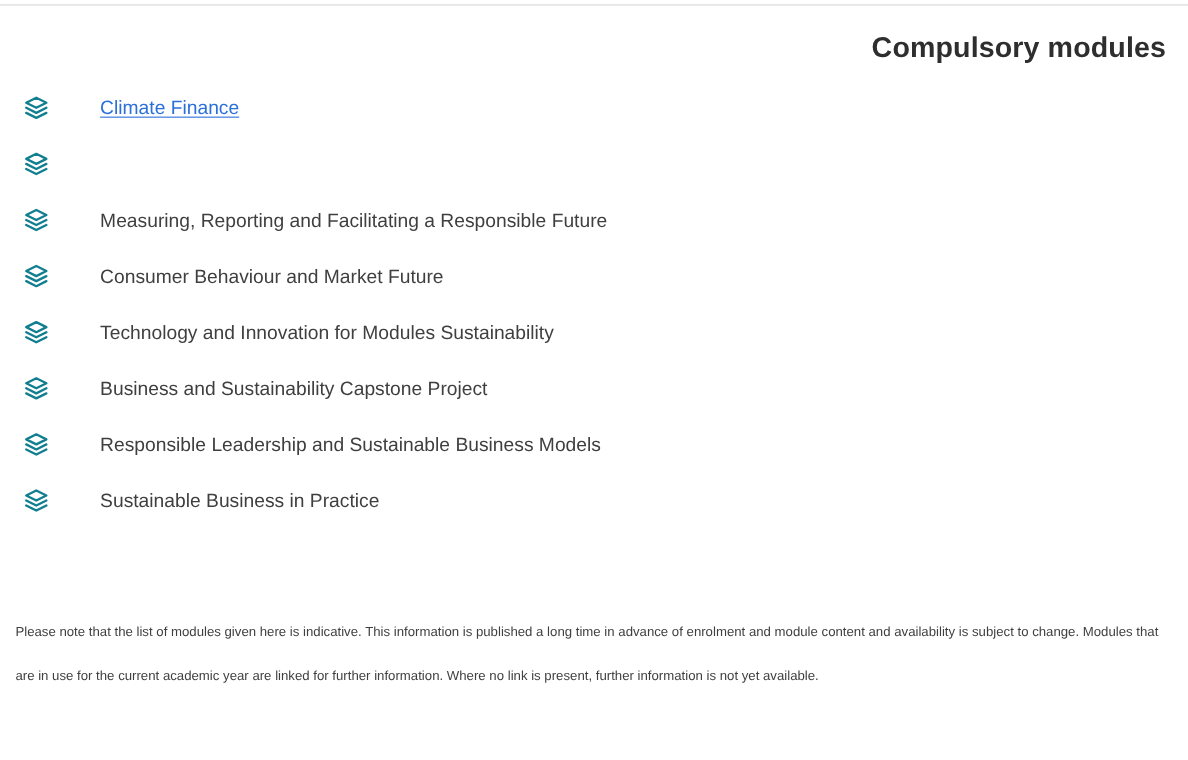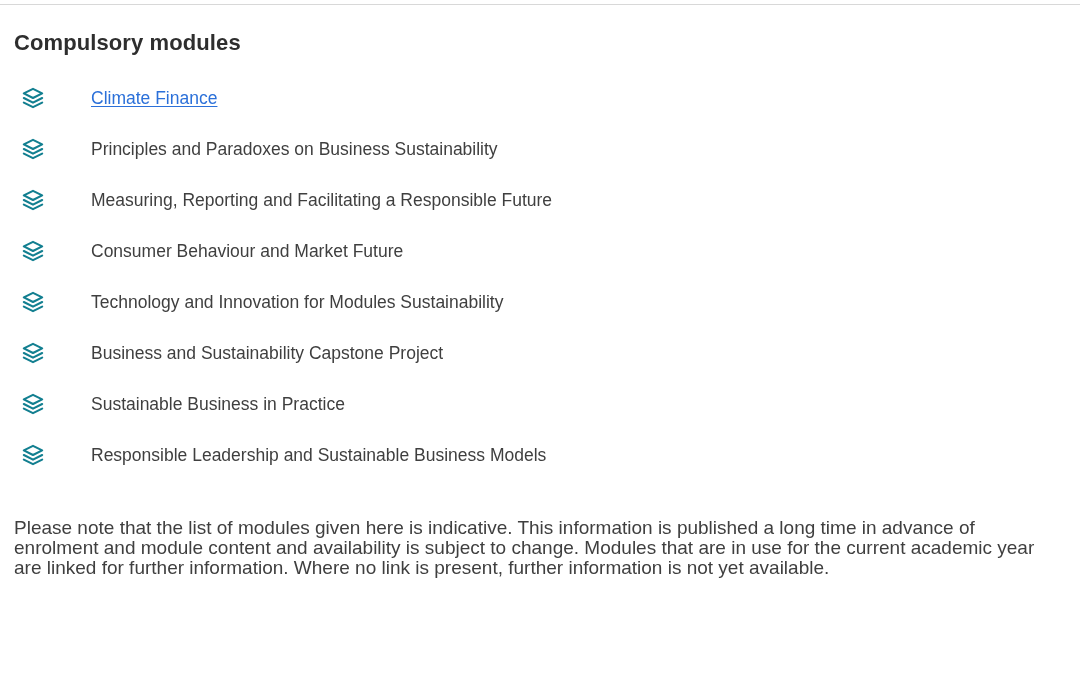--- a/index.html
+++ b/index.html
@@ -24,25 +24,26 @@
     height: 0;
     border-top: 1px solid var(--divider);
     margin-top: 4px;
     width: 100%;
   }
   .content {
     padding: 0 20px 0 14px;
   }
   h2.section-heading {
     margin: 26px 0 17px 0;
-    font-size: 22px;
+    font-size: 26px;
     line-height: 24px;
     font-weight: bold;
     color: var(--heading);
     letter-spacing: 0.1px;
+    text-align: right;
   }
   ul.module-list {
     list-style: none;
     margin: 0;
     padding: 0;
   }
   li.module-row {
     display: flex;
     align-items: center;
     height: 51px;
@@ -74,23 +75,23 @@
     text-decoration: none;
     cursor: default;
   }
   a.module-label.is-link {
     color: var(--link);
     text-decoration: underline;
     text-underline-offset: 2px;
     cursor: pointer;
   }
   p.note {
-    margin: 38px 0 0 0;
-    font-size: 19px;
-    line-height: 20px;
+    margin: 74px 0 0 0;
+    font-size: 12px;
+    line-height: 40px;
     color: var(--text);
     max-width: 1046px;
   }
 </style>
 </head>
 <body>
 
 <div class="top-divider"></div>
 
 <main class="content">
@@ -109,21 +110,20 @@
   </li>
 
   <li class="module-row">
     <span class="icon">
       <svg viewBox="0 0 24 24" aria-hidden="true">
         <polygon points="12 2 2 7 12 12 22 7 12 2"></polygon>
         <polyline points="2 12 12 17 22 12"></polyline>
         <polyline points="2 17 12 22 22 17"></polyline>
       </svg>
     </span>
-    <a class="module-label">Principles and Paradoxes on Business Sustainability</a>
   </li>
 
   <li class="module-row">
     <span class="icon">
       <svg viewBox="0 0 24 24" aria-hidden="true">
         <polygon points="12 2 2 7 12 12 22 7 12 2"></polygon>
         <polyline points="2 12 12 17 22 12"></polyline>
         <polyline points="2 17 12 22 22 17"></polyline>
       </svg>
     </span>
@@ -165,29 +165,29 @@
   </li>
 
   <li class="module-row">
     <span class="icon">
       <svg viewBox="0 0 24 24" aria-hidden="true">
         <polygon points="12 2 2 7 12 12 22 7 12 2"></polygon>
         <polyline points="2 12 12 17 22 12"></polyline>
         <polyline points="2 17 12 22 22 17"></polyline>
       </svg>
     </span>
-    <a class="module-label">Sustainable Business in Practice</a>
+    <a class="module-label">Responsible Leadership and Sustainable Business Models</a>
   </li>
 
   <li class="module-row">
     <span class="icon">
       <svg viewBox="0 0 24 24" aria-hidden="true">
         <polygon points="12 2 2 7 12 12 22 7 12 2"></polygon>
         <polyline points="2 12 12 17 22 12"></polyline>
         <polyline points="2 17 12 22 22 17"></polyline>
       </svg>
     </span>
-    <a class="module-label">Responsible Leadership and Sustainable Business Models</a>
+    <a class="module-label">Sustainable Business in Practice</a>
   </li>
 </ul>
 
   <p class="note">Please note that the list of modules given here is indicative. This information is published a long time in advance of enrolment and module content and availability is subject to change. Modules that are in use for the current academic year are linked for further information. Where no link is present, further information is not yet available.</p>
 </main>
 
 </body></html>

